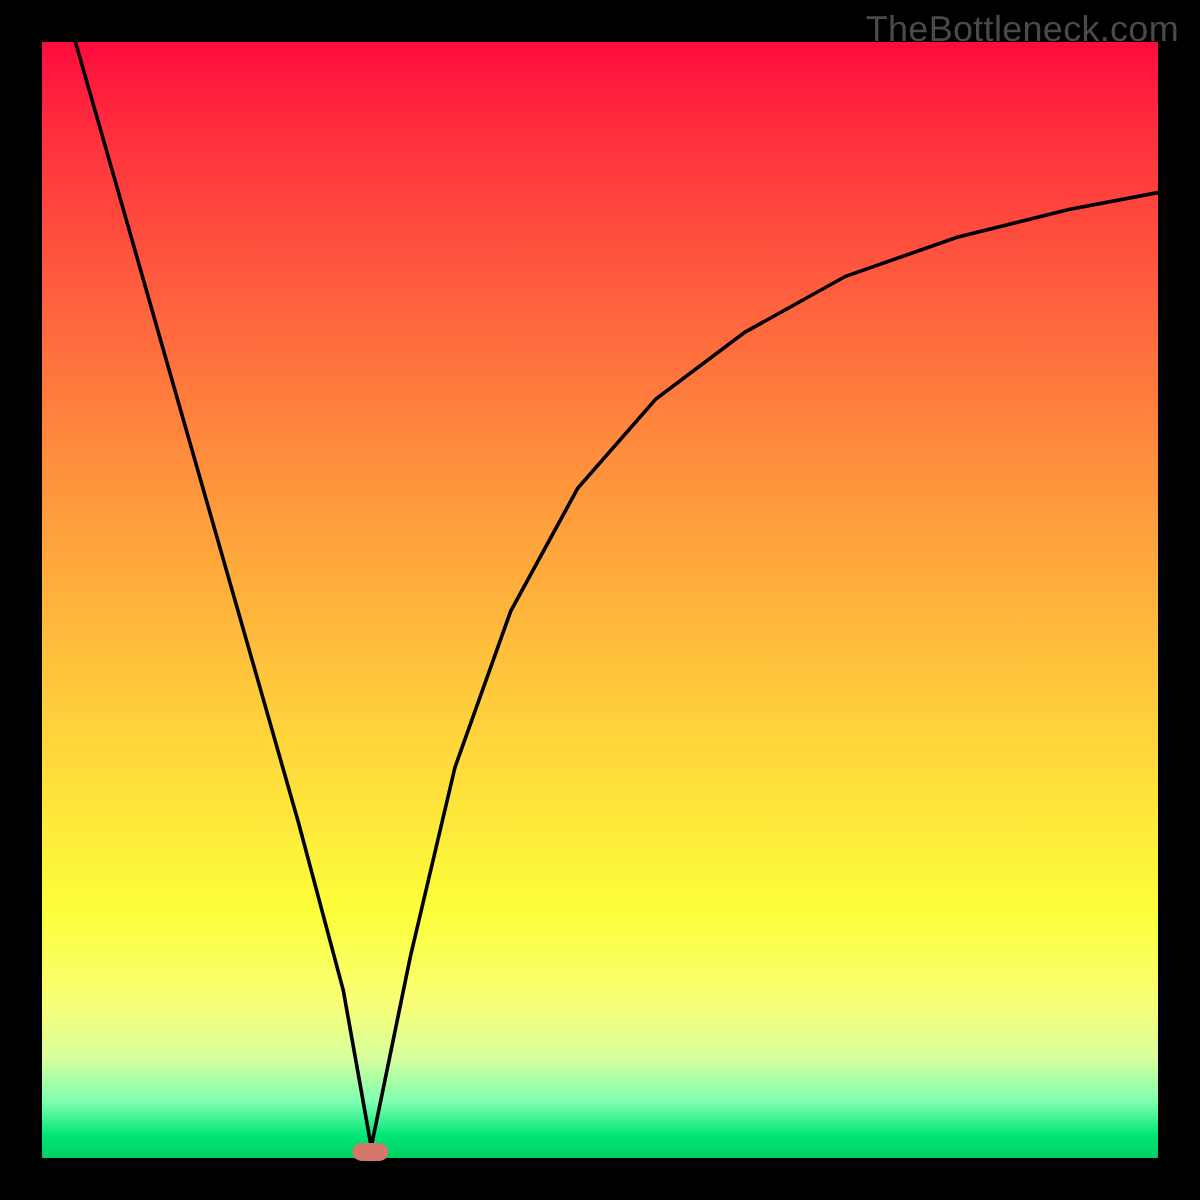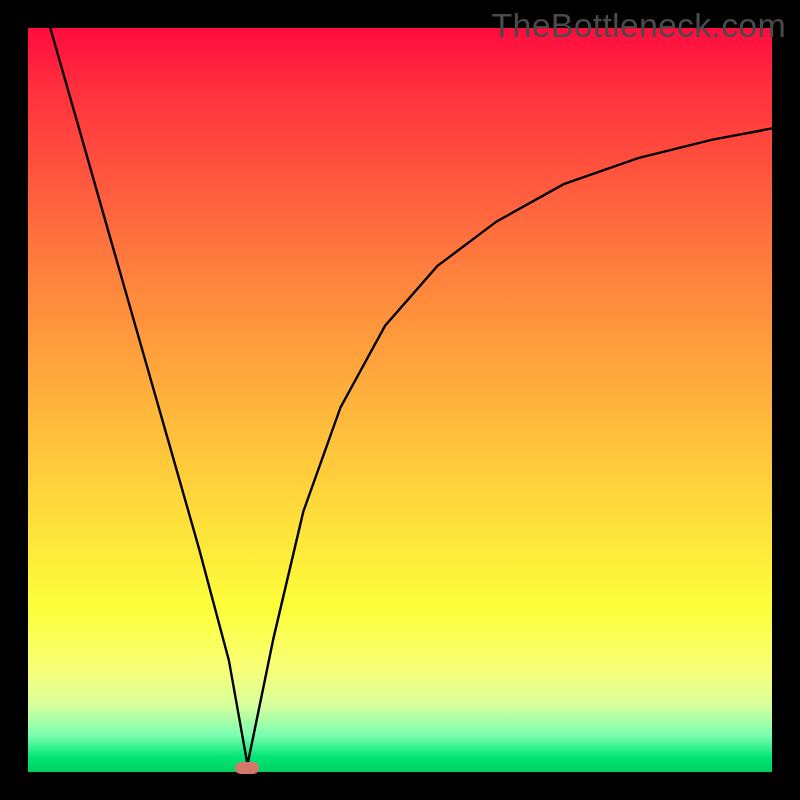--- a/index.html
+++ b/index.html
@@ -30,21 +30,21 @@
       #7cffb0 95%,
       #00e676 98%,
       #00d060 100%
     );
   }
   .watermark {
     position: absolute;
     top: 6px;
     right: 14px;
     color: #4a4a4a;
-    font-size: 34px;
+    font-size: 24px;
     letter-spacing: 0.2px;
     font-weight: 400;
     user-select: none;
   }
   svg.curve {
     position: absolute;
     left: 0;
     top: 0;
     width: 744px;
     height: 744px;

